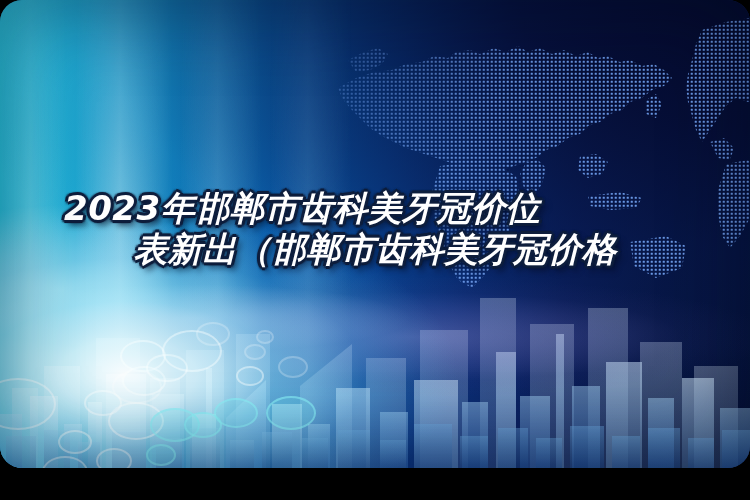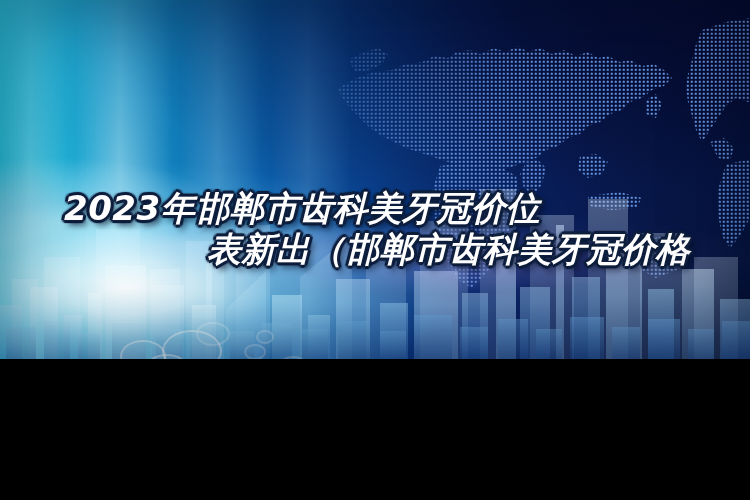--- a/index.html
+++ b/index.html
@@ -3,24 +3,25 @@
 <meta charset="utf-8">
 <style>
   html, body {
     margin: 0;
     padding: 0;
     background: #000;
   }
   #stage {
     position: relative;
     width: 750px;
-    height: 359px;
+    height: 468px;
     overflow: hidden;
     font-family: "Liberation Sans", "DejaVu Sans", sans-serif;
     background: #07113a;
+    border-radius: 22px;
   }
 
   
   .layer { position: absolute; inset: 0; }
 
   #base {
     background:
       linear-gradient(100deg,
         #2fd3e8 0%,
         #23b9dd 10%,
@@ -124,21 +125,21 @@
     font-family: "DejaVu Sans", "Liberation Sans", sans-serif;
     text-shadow:
       -2px 0 2px #10203f, 2px 0 2px #10203f, 0 -2px 2px #10203f, 0 2px 2px #10203f,
       -2px -2px 2px #10203f, 2px -2px 2px #10203f, -2px 2px 2px #10203f, 2px 2px 2px #10203f,
       -3px 0 0 #0d1b36, 3px 0 0 #0d1b36, 0 -3px 0 #0d1b36, 0 3px 0 #0d1b36,
       4px 5px 6px rgba(4,10,30,0.75);
     white-space: nowrap;
   }
   #title .line { display: block; }
   #title .line.l1 { text-align: left; margin-left: 4px; }
-  #title .line.l2 { text-align: right; }
+  #title .line.l2 { text-align: center; }
   #title .line.l3 { text-align: center; }
 
   .vignette {
     box-shadow: inset 0 0 70px 18px rgba(3,8,30,0.35);
     pointer-events: none;
   }
 </style>
 </head>
 <body>
 

